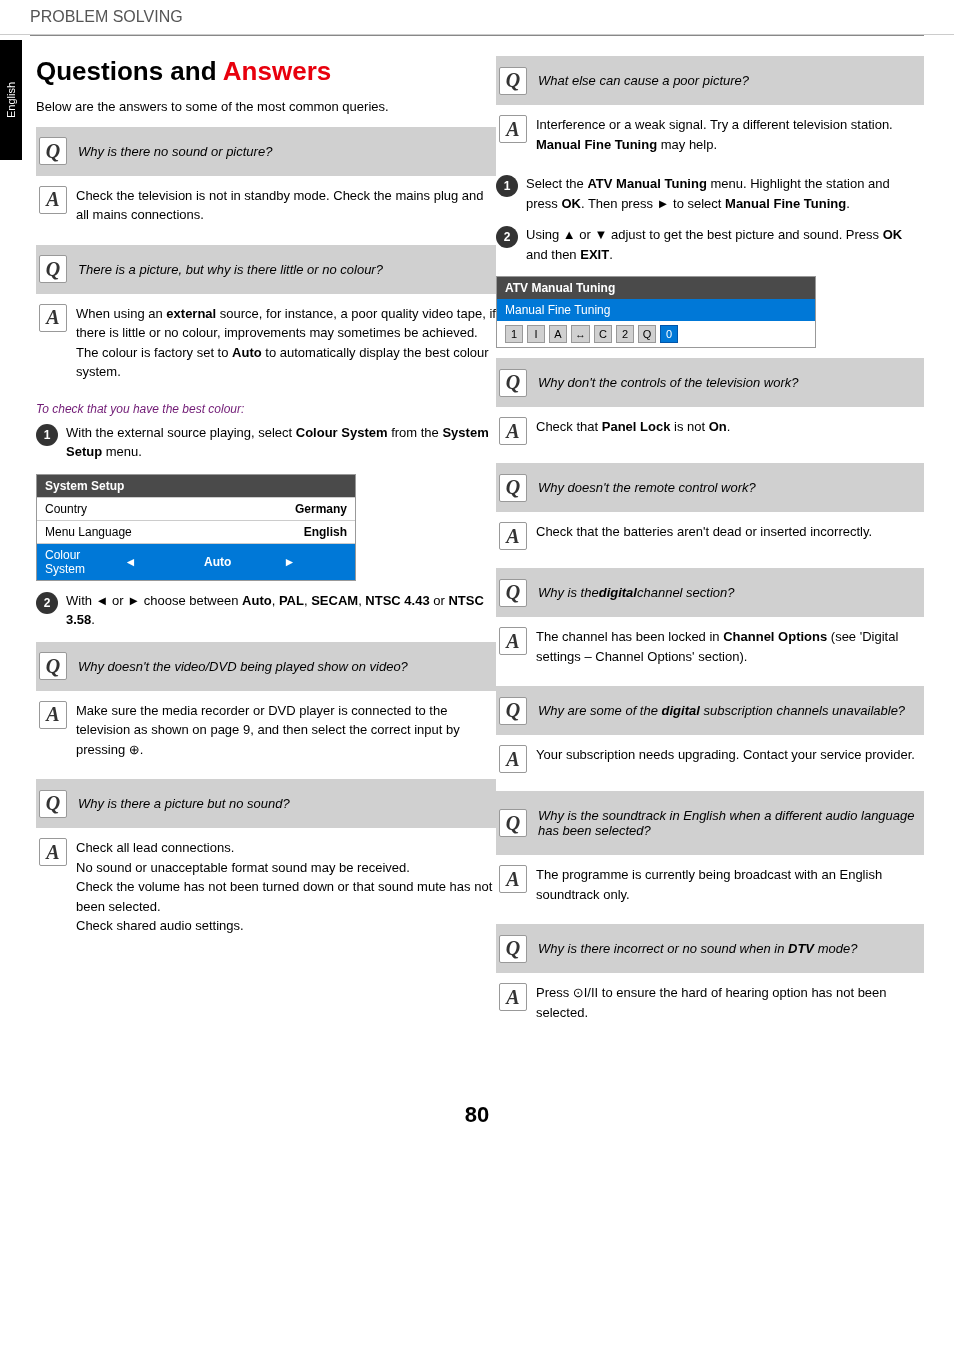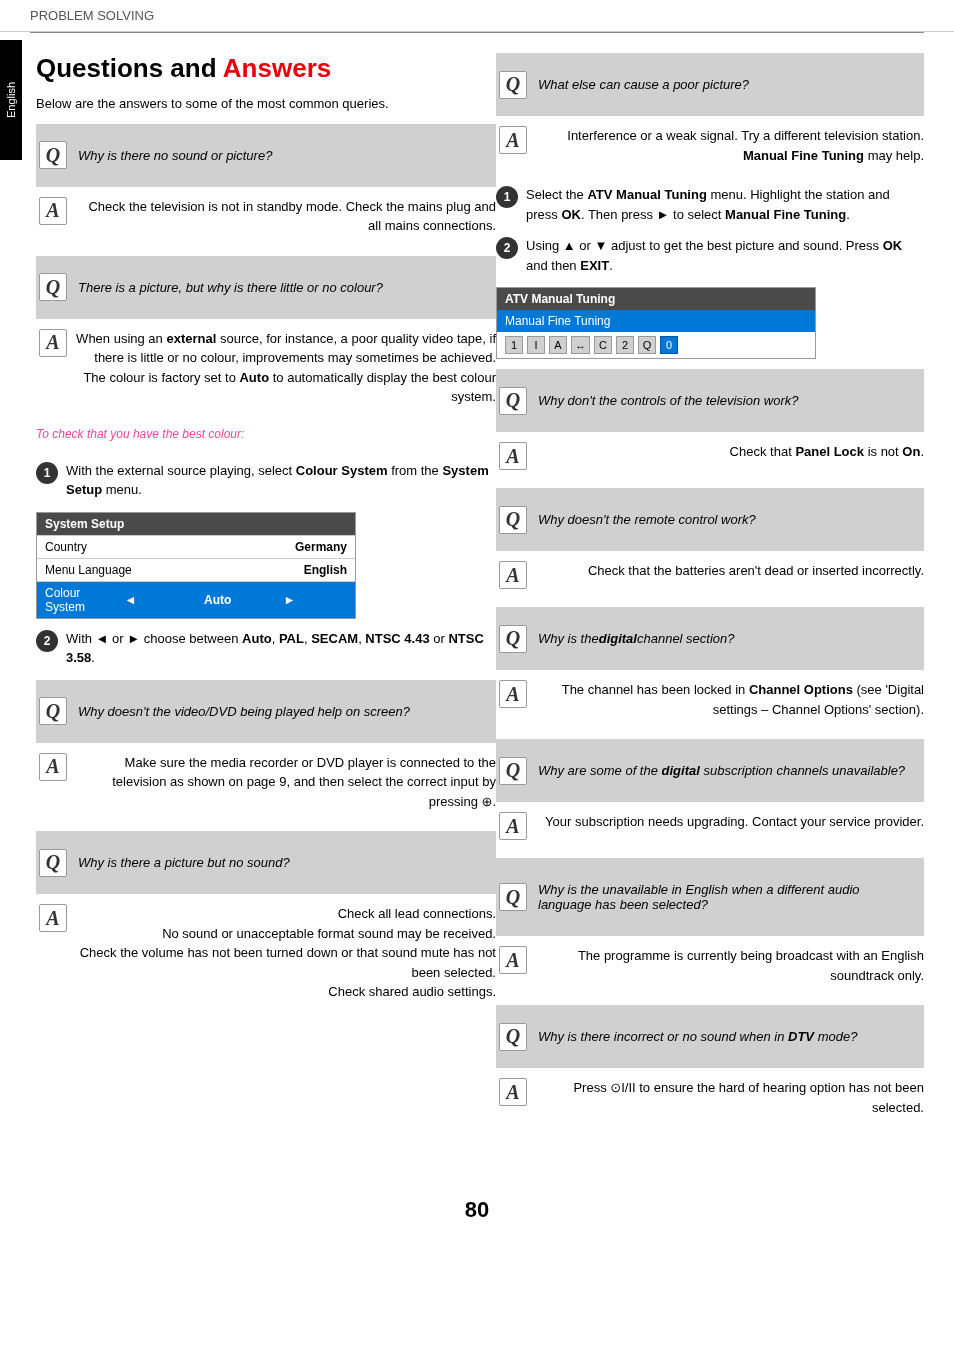--- a/index.html
+++ b/index.html
@@ -15,21 +15,21 @@
     .page-wrapper {
       width: 954px;
       min-height: 1352px;
       padding: 0;
       position: relative;
     }
     
     .top-bar {
       border-bottom: 1px solid #ccc;
       padding: 8px 30px;
-      font-size: 13px;
+      font-size: 16px;
       color: #555;
     }
     
     .side-tab {
       position: absolute;
       left: 0;
       top: 40px;
       width: 22px;
       background: #000;
       color: #fff;
@@ -95,21 +95,21 @@
       align-items: center;
       justify-content: center;
       font-size: 20px;
       font-style: italic;
       font-weight: bold;
       color: #333;
       font-family: Georgia, serif;
     }
     .q-text {
       flex: 1;
-      padding: 24px 8px;
+      padding: 17px 8px;
       font-style: italic;
       font-size: 13px;
       display: flex;
       align-items: center;
     }
     
     .a-block {
       display: flex;
       align-items: flex-start;
       margin-bottom: 14px;
@@ -136,21 +136,20 @@
       font-style: italic;
       font-weight: bold;
       color: #333;
       font-family: Georgia, serif;
     }
     .a-text {
       flex: 1;
       padding: 2px 0 2px 6px;
       font-size: 13px;
       line-height: 1.5;
-      text-align: right;
     }
     
     .step-block {
       display: flex;
       align-items: flex-start;
       margin-bottom: 12px;
     }
     .step-num {
       width: 22px;
       height: 22px;
@@ -242,22 +241,22 @@
     }
     .atv-cell.active {
       background: #0078d7;
       color: #fff;
       border-color: #0055aa;
     }
     
     .italic-note {
       font-style: italic;
       font-size: 12px;
-      margin-bottom: 20px;
-      color: #ec4899;
+      margin-bottom: 7px;
+      color: #701a75;
     }
     
     .page-number {
       text-align: center;
       font-size: 22px;
       font-weight: bold;
       padding: 20px 0 10px;
     }
     hr.top-rule {
       border: none;
@@ -344,21 +343,21 @@
         <div class="step-num">2</div>
         <div class="step-text">
           With ◄ or ► choose between <strong>Auto</strong>, <strong>PAL</strong>, <strong>SECAM</strong>, <strong>NTSC 4.43</strong> or <strong>NTSC 3.58</strong>.
         </div>
       </div>
 
       <div class="q-block">
         <div class="q-letter">
           <div class="q-letter-img">Q</div>
         </div>
-        <div class="q-text">Why doesn't the video/DVD being played help on screen?</div>
+        <div class="q-text">Why doesn't the video/DVD being played show on video?</div>
       </div>
       <div class="a-block">
         <div class="a-letter">
           <div class="a-letter-img">A</div>
         </div>
         <div class="a-text">Make sure the media recorder or DVD player is connected to the television as shown on page 9, and then select the correct input by pressing ⊕.</div>
       </div>
 
       <div class="q-block">
         <div class="q-letter">
@@ -482,21 +481,21 @@
         <div class="a-letter">
           <div class="a-letter-img">A</div>
         </div>
         <div class="a-text">Your subscription needs upgrading. Contact your service provider.</div>
       </div>
 
       <div class="q-block">
         <div class="q-letter">
           <div class="q-letter-img">Q</div>
         </div>
-        <div class="q-text">Why is the unavailable in English when a different audio language has been selected?</div>
+        <div class="q-text">Why is the soundtrack in English when a different audio language has been selected?</div>
       </div>
       <div class="a-block">
         <div class="a-letter">
           <div class="a-letter-img">A</div>
         </div>
         <div class="a-text">The programme is currently being broadcast with an English soundtrack only.</div>
       </div>
 
       <div class="q-block">
         <div class="q-letter">

